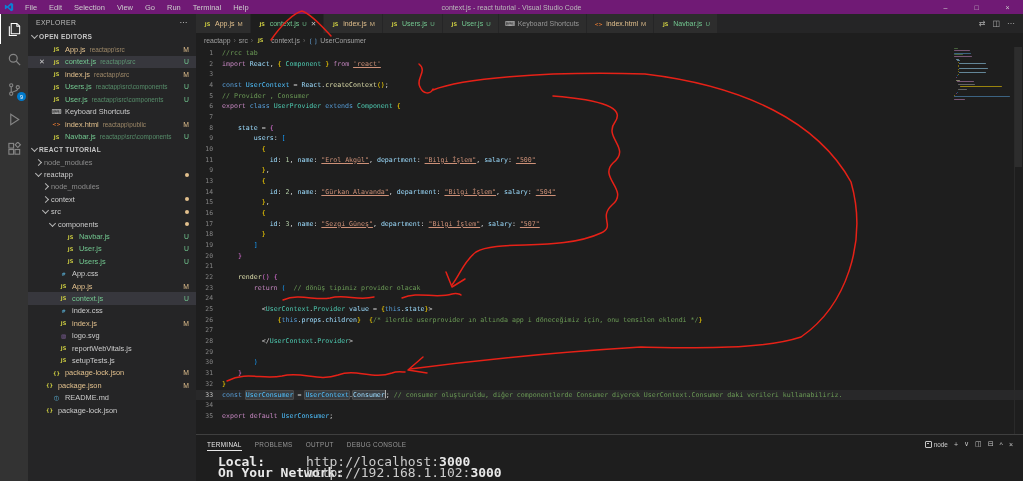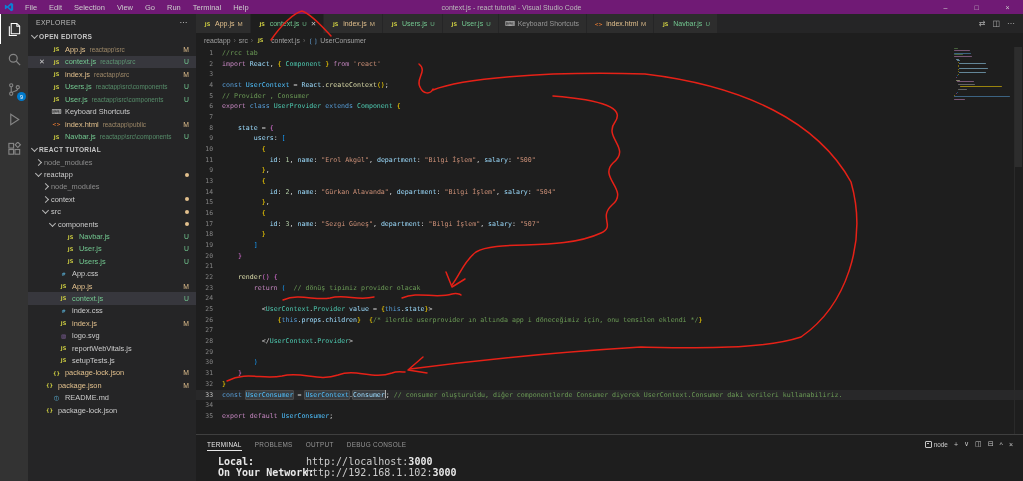--- a/index.html
+++ b/index.html
@@ -65,41 +65,41 @@
   
   .code-region { flex:1; position:relative; overflow:hidden; font-family:"DejaVu Sans Mono", monospace; }
   .code-lines { position:absolute; inset:0 0 0 0; padding-top:1px; }
   .line { display:flex; height:10.68px; line-height:10.68px; font-size:6.6px; white-space:pre; }
   .line.current { background:#282829; }
   .ln { flex:none; width:26px; text-align:right; padding-right:9px; color:#858585; font-size:6.4px; }
   .line.current .ln { color:#c6c6c6; }
   .lc { flex:1; white-space:pre; }
   .tk-ws { color:#d4d4d4; } .tk-cmt { color:#6a9955; } .tk-k { color:#569cd6; }
   .tk-kc { color:#c586c0; } .tk-cls { color:#4ec9b0; } .tk-cst { color:#4fc1ff; }
-  .tk-fn { color:#dcdcaa; } .tk-v { color:#9cdcfe; } .tk-str { color:#ce9178; }
+  .tk-fn { color:#dcdcaa; } .tk-v { color:#9cdcfe; } .tk-str { color:#ce9178;text-decoration:underline; }
   .tk-num { color:#b5cea8; } .tk-pun { color:#d4d4d4; }
   .tk-b1 { color:#ffd700; } .tk-b2 { color:#da70d6; } .tk-b3 { color:#179fff; }
   .hl { background:#3a3d41; box-shadow:0 0 0 .5px #6f6f6f; }
   .cursor { display:inline-block; width:1px; height:8.5px; background:#aeafad; vertical-align:-1.5px; }
   .minimap { position:absolute; top:1px; right:9px; width:60px; }
   .mm-line { height:1.1px; margin-bottom:.42px; border-radius:.5px; opacity:.55; }
   .scroll-edge { position:absolute; top:0; right:0; width:9px; height:100%; border-left:1px solid #2a2a2a; }
   .scroll-thumb { position:absolute; top:0; right:1px; width:7px; height:120px; background:#4b4b4b; opacity:.35; }
 
   
   .panel { height:47px; border-top:1px solid #3f3f3f; background:#1e1e1e; display:flex; flex-direction:column; }
   .panel-tabs { height:18px; display:flex; align-items:center; padding-left:11px; gap:13px; }
   .ptab { font-size:6.4px; letter-spacing:.3px; color:#969696; padding:3px 0 2px; border-bottom:1px solid transparent; }
   .ptab.active { color:#e7e7e7; border-bottom-color:#e7e7e7; }
   .panel-actions { margin-left:auto; display:flex; align-items:center; gap:6px; padding-right:10px; color:#c5c5c5; }
   .pa-icon { font-size:7px; }
   .shell-pick { display:flex; align-items:center; gap:2px; font-size:6.4px; color:#cccccc; }
   .shell-box { width:7px; height:7px; border:.8px solid #c5c5c5; border-radius:1px; display:inline-block; position:relative; }
   .shell-box:after { content:""; position:absolute; left:1px; top:1px; width:2px; height:1px; background:#c5c5c5; }
-  .term-body { flex:1; font-family:"DejaVu Sans Mono", monospace; font-size:10px; color:#cccccc; padding-left:22px; line-height:11px; padding-top:3px; }
+  .term-body { flex:1; font-family:"DejaVu Sans Mono", monospace; font-size:13px; color:#cccccc; padding-left:22px; line-height:11px; padding-top:3px; }
   .term-line { white-space:pre; }
   .t-label { font-weight:bold; color:#e8e8e8; display:inline-block; width:88px; }
   .t-port { font-weight:bold; color:#e8e8e8; }
 
   .annotations { position:absolute; inset:0; pointer-events:none; z-index:50; }
   .annotations path { fill:none; stroke:#e62117; stroke-width:1.5; stroke-linecap:round; stroke-linejoin:round; }
 </style>
 </head>
 <body>
 

